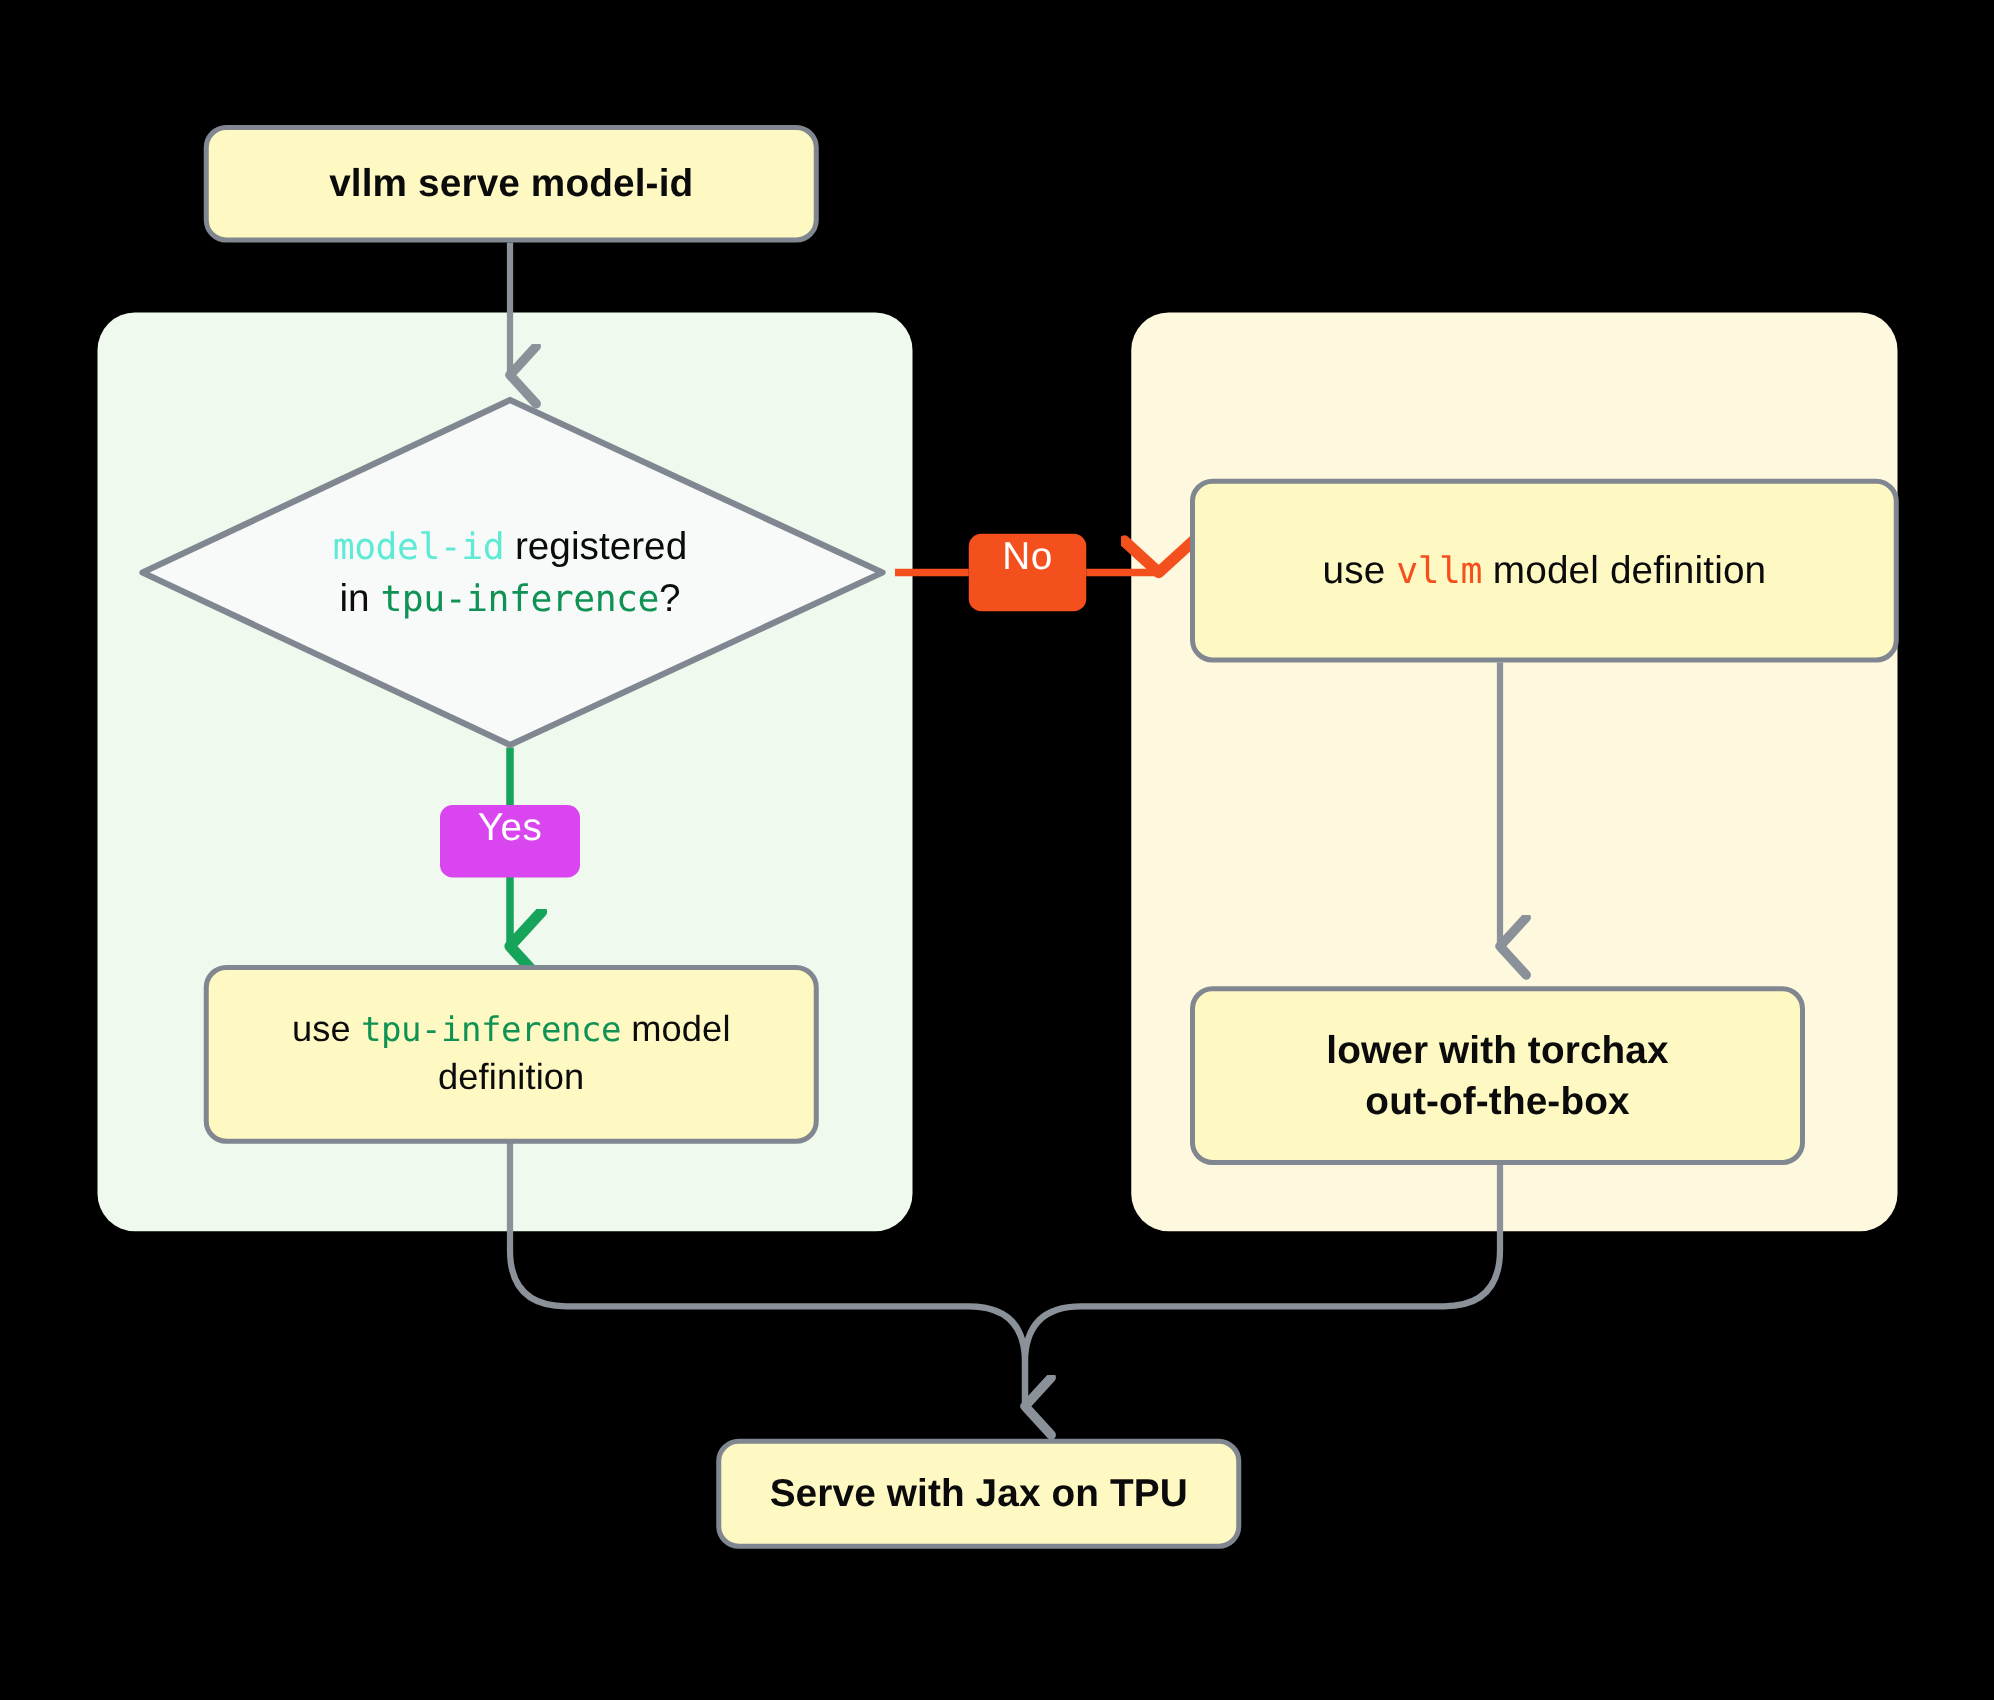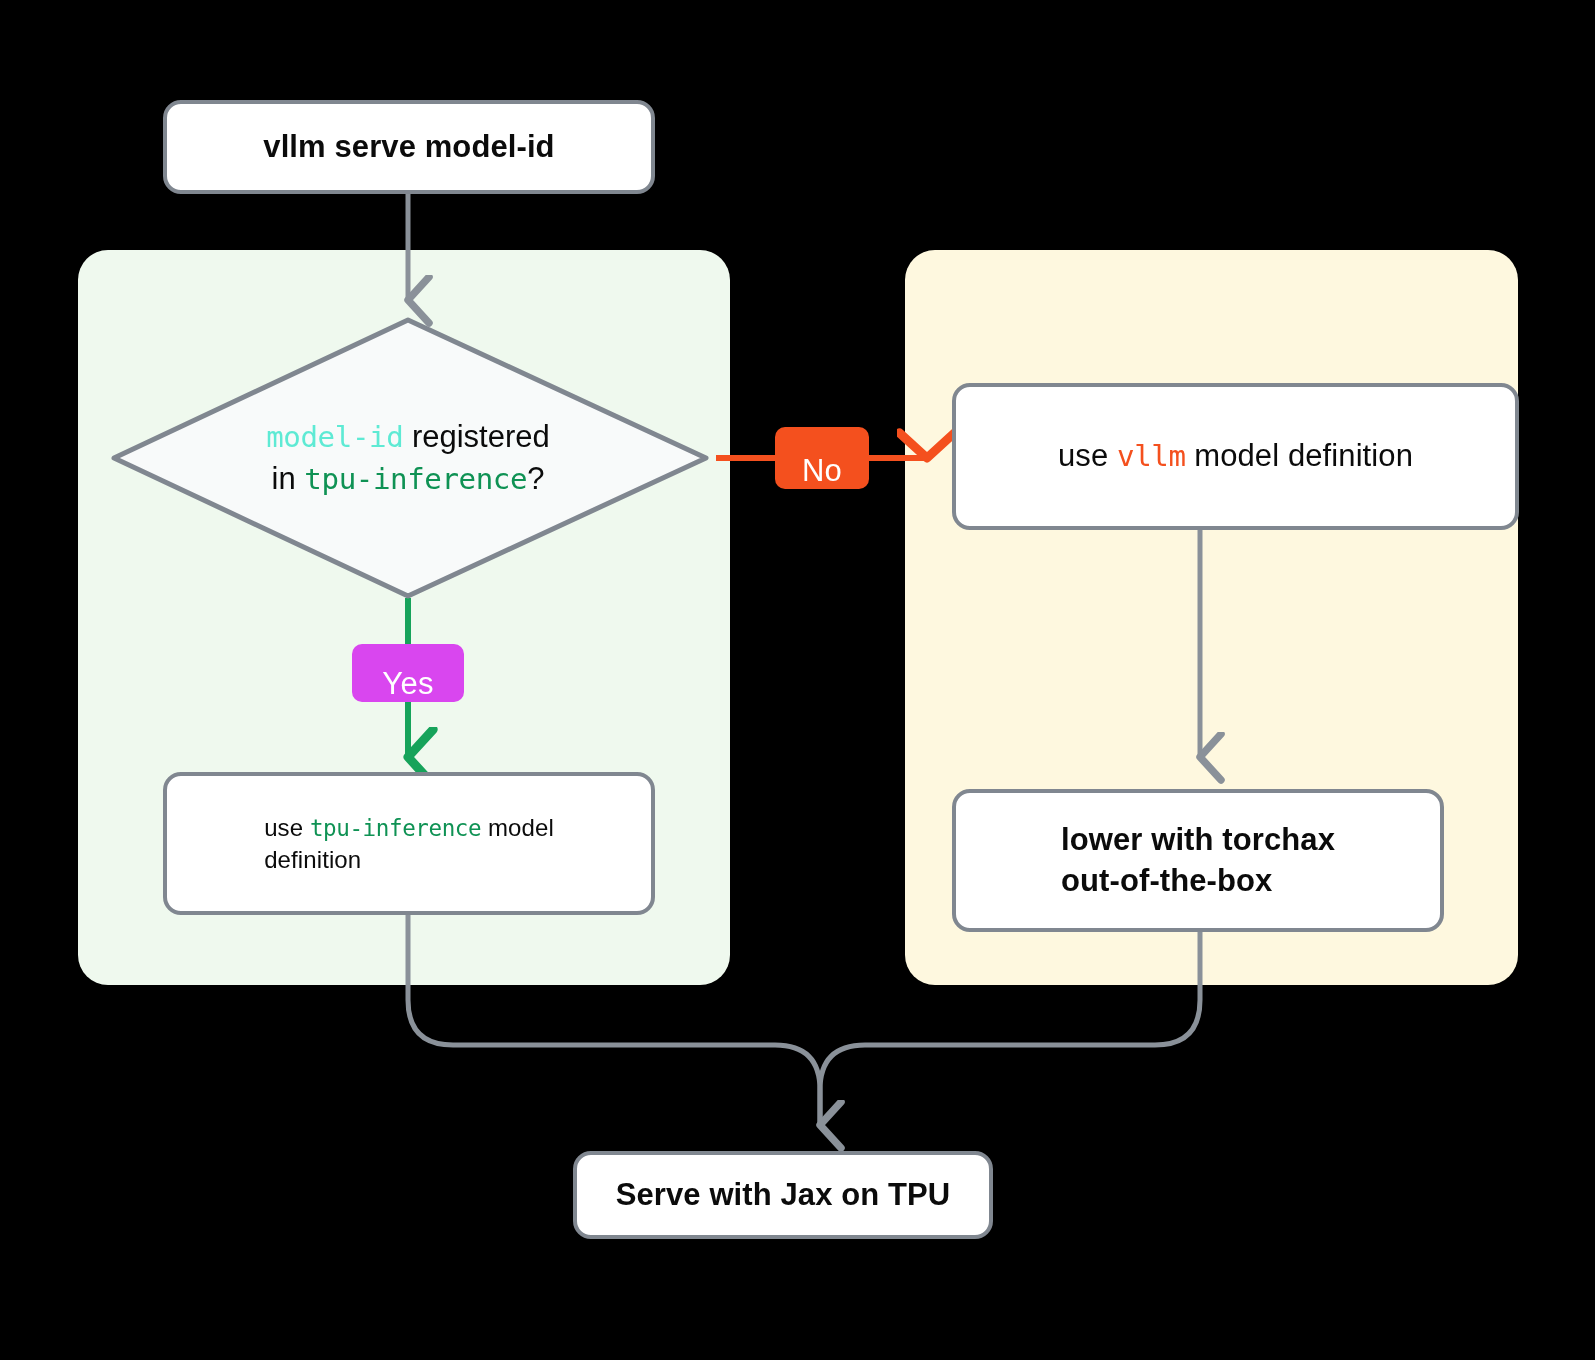--- a/index.html
+++ b/index.html
@@ -22,43 +22,44 @@
     position: absolute;
     left: 0;
     top: 0;
     width: 1595px;
     height: 1360px;
     pointer-events: none;
   }
   .node {
     position: absolute;
     box-sizing: border-box;
-    background: #ffffff;
+    background: #fef9c3;
     border: 4px solid #808790;
     border-radius: 18px;
     display: flex;
     align-items: center;
     justify-content: center;
+    text-align: center;
     color: #0B0B0B;
     line-height: 1.30;
     letter-spacing: 0.1px;
   }
   .node-text {
     padding: 0 14px;
     white-space: pre-line;
   }
   .panel {
     position: absolute;
     border-radius: 30px;
   }
   .badge {
     position: absolute;
     box-sizing: border-box;
     display: flex;
-    align-items: flex-end;
+    align-items: flex-start;
     justify-content: center;
     color: #FFFFFF;
     border-radius: 10px;
     letter-spacing: 0.3px;
   }
   .mono {
     font-family: "DejaVu Sans Mono", "Liberation Mono", monospace;
     font-size: 0.94em;
     letter-spacing: -0.4px;
   }
@@ -134,21 +135,21 @@
   </div>
 
   <div class="badge" style="left:352px; top:644px; width:112px; height:58px; background:#d946ef; font-size:31px; font-weight:500;">
     <span>Yes</span>
   </div>
 
   <div class="node" style="left:952px; top:383px; width:567px; height:147px; font-size:31px; font-weight:500;">
     <span class="node-text"><span>use </span><span class="mono c-orange">vllm</span><span> model definition</span></span>
   </div>
 
-  <div class="node" style="left:163px; top:772px; width:492px; height:143px; font-size:24px; font-weight:500;">
+  <div class="node" style="left:163px; top:772px; width:492px; height:143px; font-size:29px; font-weight:500;">
     <span class="node-text"><span>use </span><span class="mono c-green">tpu-inference</span><span> model</span><br><span>definition</span></span>
   </div>
 
   <div class="node" style="left:952px; top:772px; width:492px; height:143px; font-size:31px; font-weight:600;margin-top:17px;">
     <span class="node-text"><span>lower with torchax</span><br><span>out-of-the-box</span></span>
   </div>
 
   <div class="node" style="left:573px; top:1151px; width:420px; height:88px; font-size:31px; font-weight:600;">
     <span class="node-text">Serve with Jax on TPU</span>
   </div>

